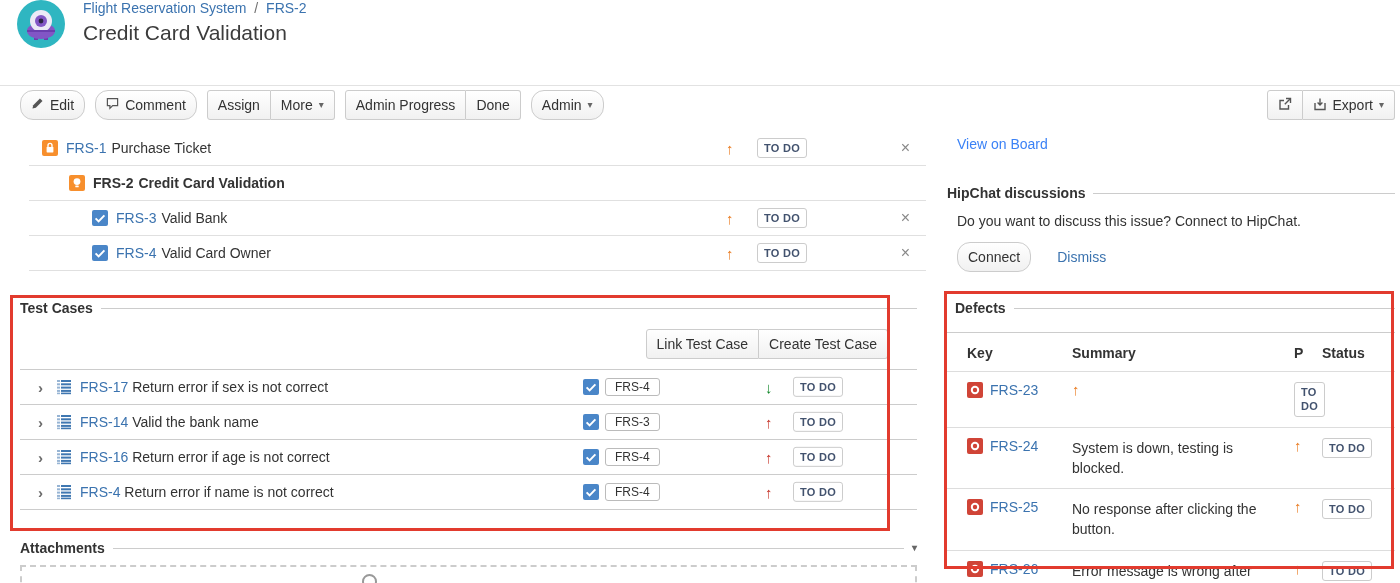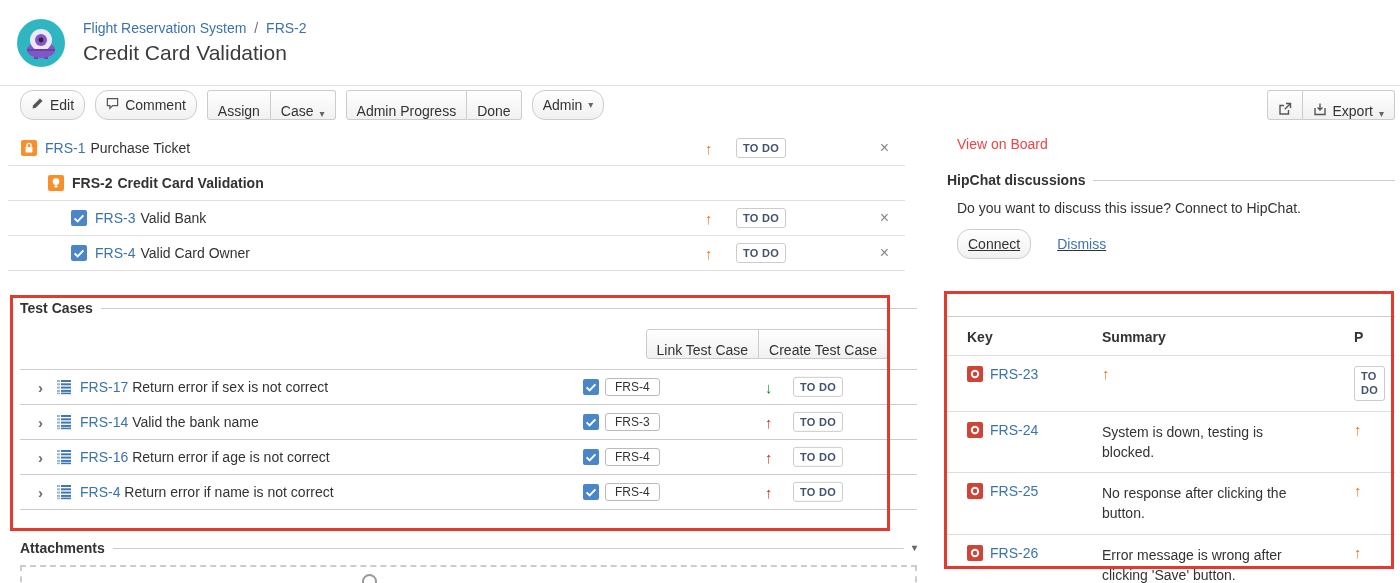--- a/index.html
+++ b/index.html
@@ -5,53 +5,53 @@
   * { margin:0; padding:0; box-sizing:border-box; }
   html,body { width:1400px; height:583px; }
   body {
     position:relative; overflow:hidden; background:#fff;
     font-family:"Liberation Sans", sans-serif; font-size:14px; color:#333;
   }
   a { color:#3b73af; text-decoration:none; cursor:pointer; }
 
   
   .header { position:absolute; left:0; top:0; width:1400px; height:86px;
-            border-bottom:1px solid #e2e2e2; display:flex; align-items:center; padding-left:17px; background:#fff; }
+            border-bottom:1px solid #e2e2e2; display:flex; align-items:flex-start; padding-left:17px; background:#fff; }
   .avatar { width:48px; height:48px; margin-right:18px; flex:0 0 auto; cursor:pointer; }
   .header-text { display:flex; flex-direction:column; gap:5px; }
   .breadcrumb { font-size:14px; }
   .breadcrumb .sep { color:#707070; margin:0 4px; }
   .page-title { font-size:21px; font-weight:400; color:#3c3c3c; }
 
   
   .toolbar { position:absolute; left:20px; top:90px; width:1375px; display:flex; gap:10px; align-items:flex-start; }
   .btn { display:inline-flex; align-items:center; gap:6px; height:30px; padding:0 10px;
          background:linear-gradient(#ffffff,#f1f1f1); border:1px solid #ccc; border-radius:13px;
          font-size:14px; color:#333; cursor:pointer; white-space:nowrap; font-family:inherit; }
   .btn-group { display:inline-flex; }
-  .btn-group .btn { border-radius:0; border-left-width:0;align-items:flex-end; }
+  .btn-group .btn { border-radius:0; border-left-width:0; }
   .btn-group .btn:first-child { border-radius:3px 0 0 3px; border-left-width:1px; }
   .btn-group .btn:last-child { border-radius:0 3px 3px 0; }
   .caret { font-size:10px; color:#666; line-height:1; }
   .toolbar-right { margin-left:auto; }
 
   
   .section-heading { display:flex; align-items:center; font-size:14px; font-weight:bold; color:#333; }
   .section-heading .rule { flex:1; height:1px; background:#ccc; margin-left:8px; }
   .lozenge { display:inline-block; padding:2px 6px; border:1px solid #ccc; border-radius:3px;
              font-size:11px; font-weight:bold; color:#42526e; background:#fff; letter-spacing:.3px; line-height:1.3; }
   .arrow { font-weight:bold; font-size:15px; line-height:1; }
   .arrow.orange { color:#ea7d24; }
   .arrow.red { color:#c7362b; }
   .arrow.green { color:#14892c; }
   .icon16 { width:16px; height:16px; display:inline-block; flex:0 0 auto; }
   .close-x { color:#888; font-size:16px; line-height:1; cursor:pointer; }
 
   
-  .issue-tree { position:absolute; left:8px; top:131px; width:897px; }
+  .issue-tree { position:absolute; left:29px; top:131px; width:897px; }
   .issue-row { position:relative; height:35px; display:flex; align-items:center; border-bottom:1px solid #e0e0e0; }
   .issue-row .icon16 { margin-right:8px; }
   .ind-0 { padding-left:13px; } .ind-1 { padding-left:40px; } .ind-2 { padding-left:63px; }
   .issue-row .key-link { margin-right:5px; }
   .issue-row .arrow { position:absolute; left:697px; }
   .issue-row .lozenge { position:absolute; left:728px; }
   .issue-row .close-x { position:absolute; right:16px; }
   .bold-row { font-weight:bold; color:#333; }
 
   
@@ -71,30 +71,30 @@
 
   
   .attachments { position:absolute; left:20px; top:540px; width:897px; }
   .attachments .caret { margin-left:8px; }
   .dropzone { margin-top:9px; height:40px; border:2px dashed #ccc; position:relative; background:#fff; }
   .drop-circle { position:absolute; left:340px; top:7px; width:15px; height:15px;
                  border:2px solid #999; border-radius:50%; }
 
   
   .view-board { position:absolute; left:957px; top:136px; }
-  .view-board a { color:#ef4444; }
-  .hipchat { position:absolute; left:947px; top:172px; width:448px; }
+  .view-board a { color:#3b82f6; }
+  .hipchat { position:absolute; left:947px; top:185px; width:448px; }
   .hipchat .msg { margin:12px 0 0 10px; color:#333; }
-  .hipchat .actions { margin:13px 0 0 10px; display:flex; align-items:center; gap:26px;text-decoration:underline; }
+  .hipchat .actions { margin:13px 0 0 10px; display:flex; align-items:center; gap:26px; }
 
   .defects { position:absolute; left:947px; top:300px; width:448px; }
   .defects .section-heading { padding-left:8px; }
   .defects-table { margin-top:16px; border-top:1px solid #ccc; }
   .d-row, .d-head { display:grid; grid-template-columns:105px 222px 28px 73px;
-                    padding:10px 0 10px 20px; border-bottom:1px solid #ddd; align-items:start;gap:30px; }
+                    padding:10px 0 10px 20px; border-bottom:1px solid #ddd; align-items:start; }
   .d-head { font-weight:bold; padding:12px 0 10px 20px; }
   .d-key { display:flex; align-items:center; gap:7px; }
   .d-sum { padding-right:14px; line-height:1.45; }
 
   
   .annot { position:absolute; border:3px solid #e23b2e; pointer-events:none; z-index:5; }
   .annot-tc { left:10px; top:295px; width:880px; height:236px; }
   .annot-df { left:944px; top:291px; width:450px; height:278px; }
 </style>
 </head>
@@ -138,21 +138,21 @@
           <path d="M1.5 1.8h11v7.4H7.2l-3 3v-3H1.5z" fill="none" stroke="#555" stroke-width="1.3"></path>
         </svg>
     </span>
     <span>Comment</span>
   </button>
   <div class="btn-group">
     <button class="btn">
       <span>Assign</span>
     </button>
     <button class="btn">
-      <span>Case</span>
+      <span>More</span>
       <span class="caret">▾</span>
     </button>
   </div>
   <div class="btn-group">
     <button class="btn">
       <span>Admin Progress</span>
     </button>
     <button class="btn">
       <span>Done</span>
     </button>
@@ -426,20 +426,24 @@
   <div class="msg">Do you want to discuss this issue? Connect to HipChat.</div>
   <div class="actions">
     <button class="btn">
       <span>Connect</span>
     </button>
     <a>Dismiss</a>
   </div>
 </div>
 
 <div class="defects">
+  <div class="section-heading">
+    <span>Defects</span>
+    <span class="rule"></span>
+  </div>
 
   <div class="defects-table">
     <div class="d-head">
       <span>Key</span>
       <span>Summary</span>
       <span>P</span>
       <span>Status</span>
     </div>
 
     <div class="d-row">

